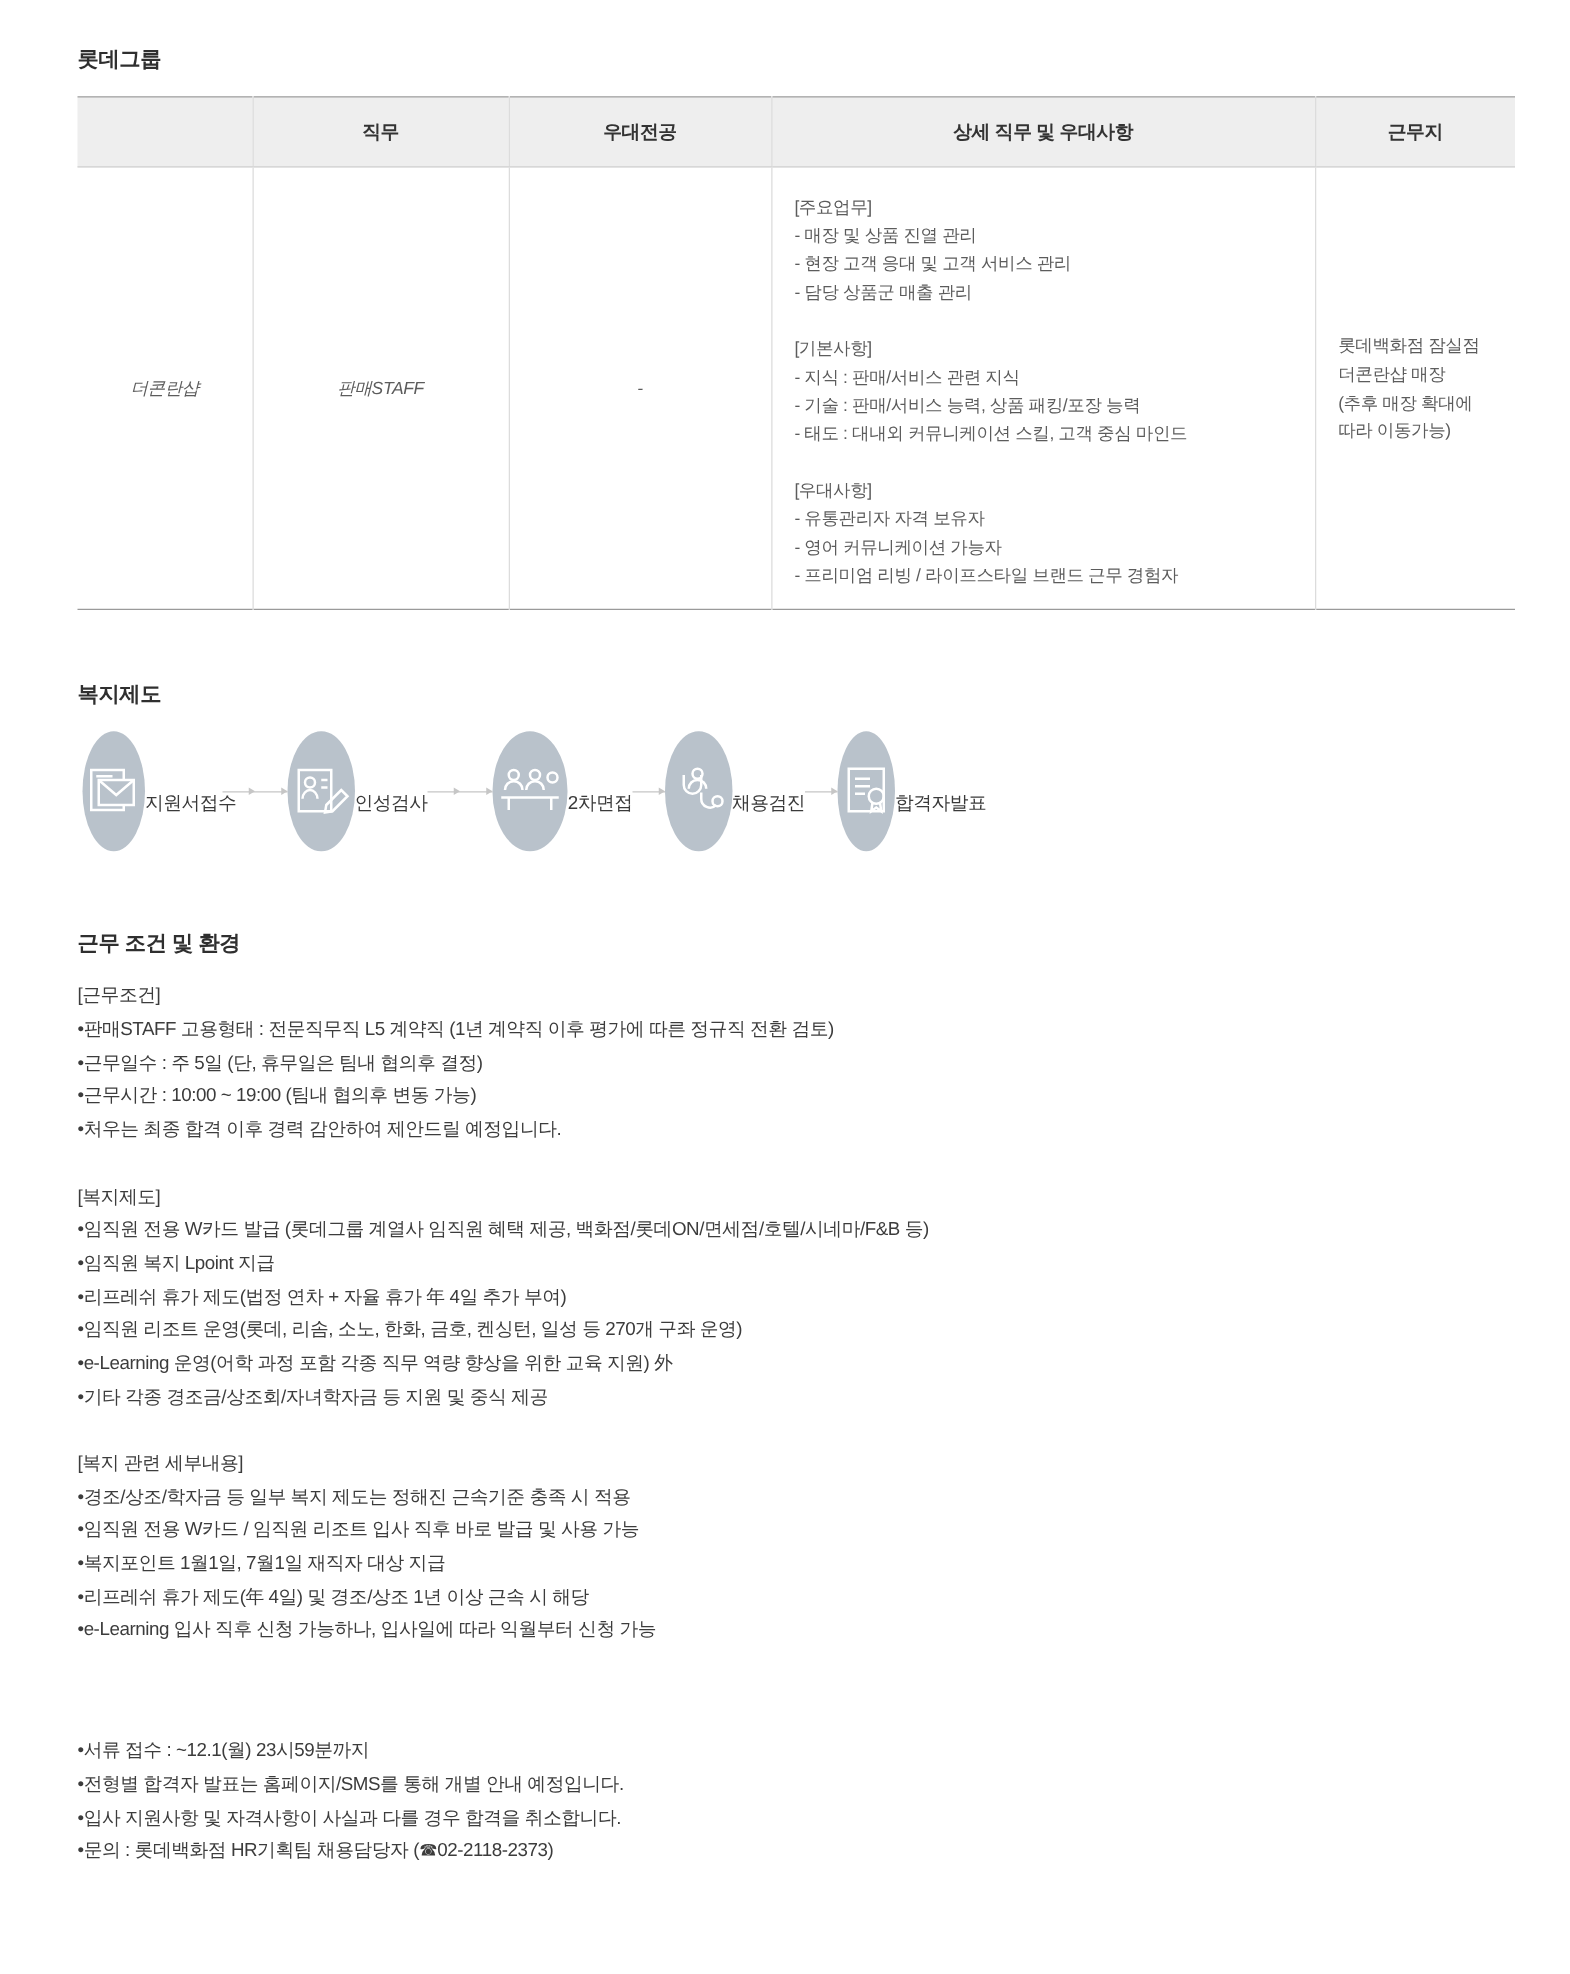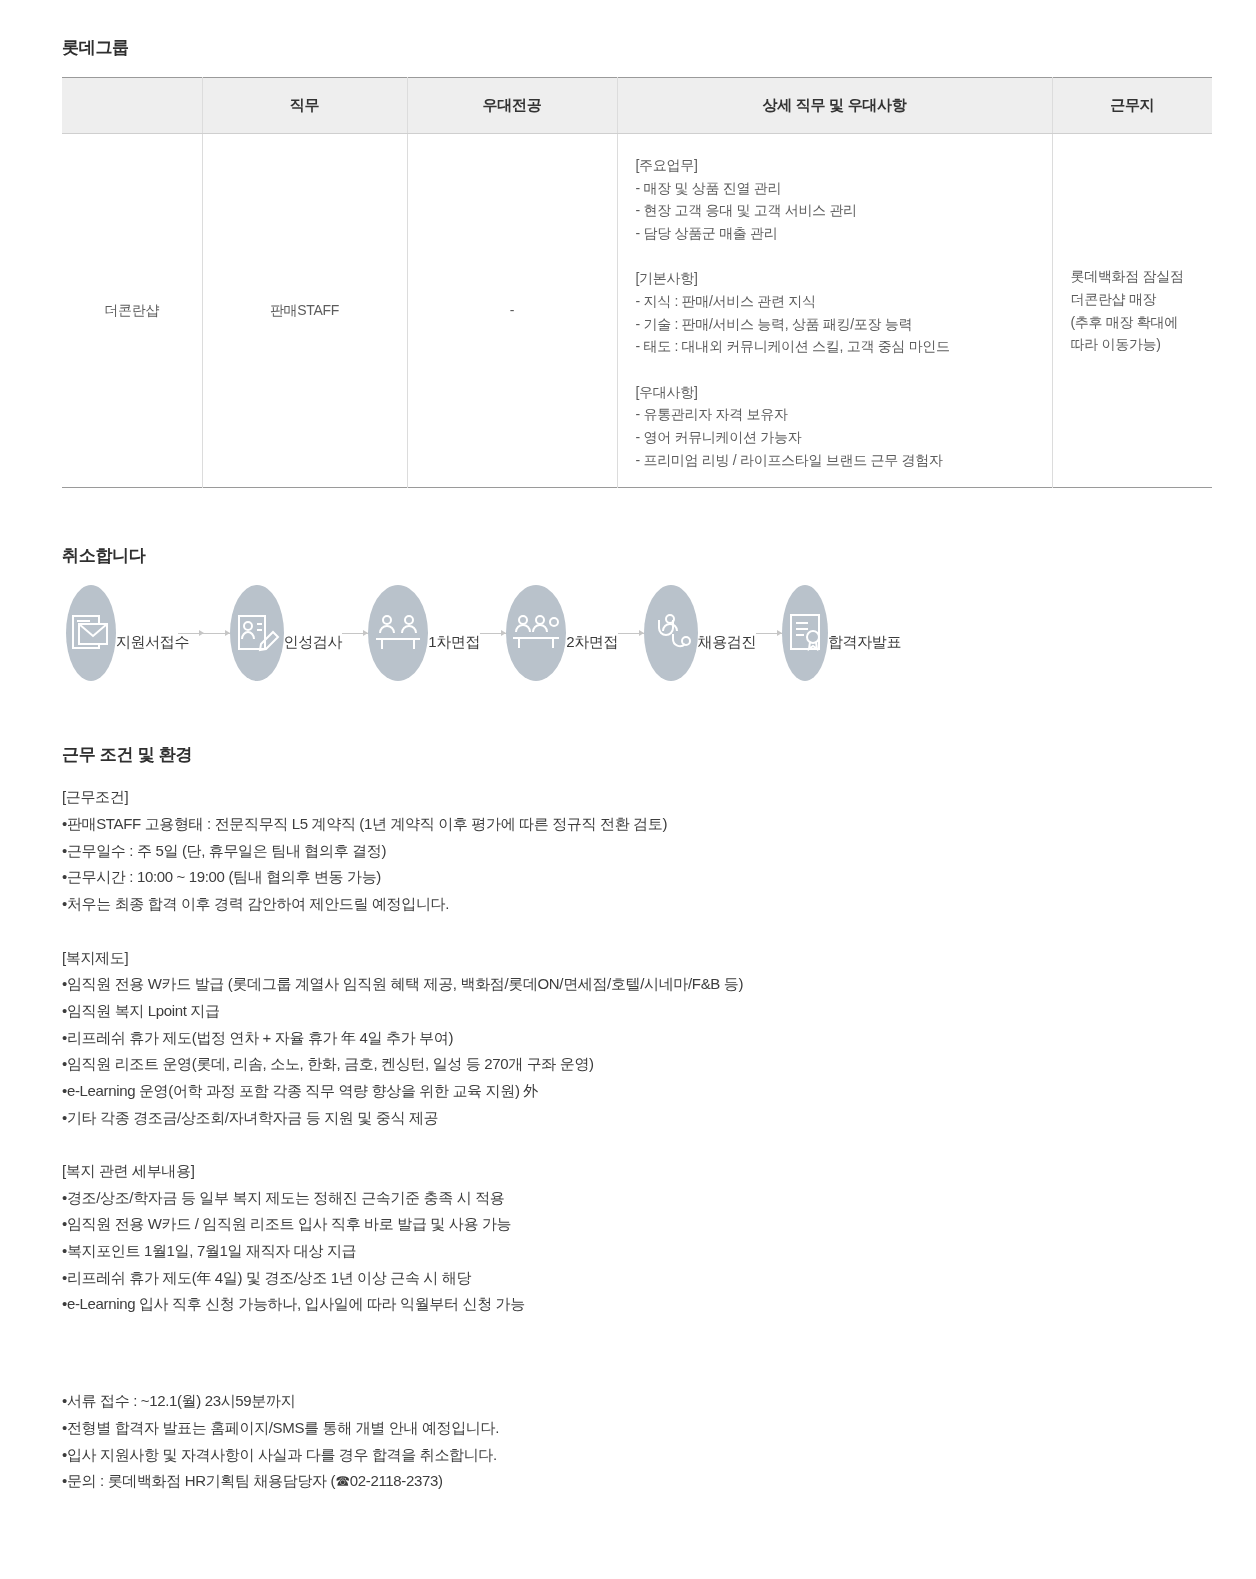--- a/index.html
+++ b/index.html
@@ -50,21 +50,21 @@
   .recruit-table td {
     font-size: 14px;
     color: #5c5c5c;
     border-left: 1px solid #dcdcdc;
     padding: 16px 18px;
     vertical-align: middle;
     line-height: 1.62;
     letter-spacing: -0.3px;
   }
   .recruit-table td:first-child { border-left: none; }
-  .cell-center { text-align: center; }
+  .cell-center { text-align: center; font-style: italic; }
   .cell-detail {
     vertical-align: top;
     padding-top: 20px !important;
     white-space: pre-line;
   }
   .cell-loc {
     vertical-align: middle;
     white-space: pre-line;
     font-size: 14px;
   }
@@ -184,21 +184,21 @@
 - 영어 커뮤니케이션 가능자
 - 프리미엄 리빙 / 라이프스타일 브랜드 근무 경험자</td>
         <td class="cell-loc">롯데백화점 잠실점
 더콘란샵 매장
 (추후 매장 확대에
 따라 이동가능)</td>
       </tr>
     </tbody>
   </table>
 
-  <h2 class="section-title">취소합니다</h2>
+  <h2 class="section-title">복지제도</h2>
 
   <div class="process-wrap">
 
     <div class="step">
       <div class="circle">
         <svg width="50" height="46" viewBox="0 0 50 46" fill="none" stroke="#ffffff" stroke-width="2">
           <rect x="7" y="6" width="26" height="32" fill="none"></rect>
           <rect x="13" y="14" width="28" height="20" fill="#b9c2cb"></rect>
           <polyline points="13,14 27,26 41,14"></polyline>
           <line x1="11" y1="11" x2="24" y2="11"></line>
@@ -227,34 +227,20 @@
           <path d="M28 34l12-12 5 5-12 12-6 1z"></path>
         </svg>
       </div>
       <div class="step-label">인성검사</div>
     </div>
 
     <div class="connector">
         <div class="line"></div>
       </div>
 
-    <div class="step">
-      <div class="circle">
-        <svg width="52" height="44" viewBox="0 0 52 44" fill="none" stroke="#ffffff" stroke-width="2">
-          <circle cx="15" cy="9" r="4"></circle>
-          <path d="M8 22c0-4 3-7 7-7s7 3 7 7"></path>
-          <circle cx="37" cy="9" r="4"></circle>
-          <path d="M30 22c0-4 3-7 7-7s7 3 7 7"></path>
-          <line x1="4" y1="28" x2="48" y2="28"></line>
-          <line x1="10" y1="28" x2="10" y2="38"></line>
-          <line x1="42" y1="28" x2="42" y2="38"></line>
-        </svg>
-      </div>
-      <div class="step-label">1차면접</div>
-    </div>
 
     <div class="connector">
         <div class="line"></div>
       </div>
 
     <div class="step">
       <div class="circle">
         <svg width="52" height="44" viewBox="0 0 52 44" fill="none" stroke="#ffffff" stroke-width="2">
           <circle cx="13" cy="9" r="4"></circle>
           <path d="M6 21c0-4 3-7 7-7s7 3 7 7"></path>

